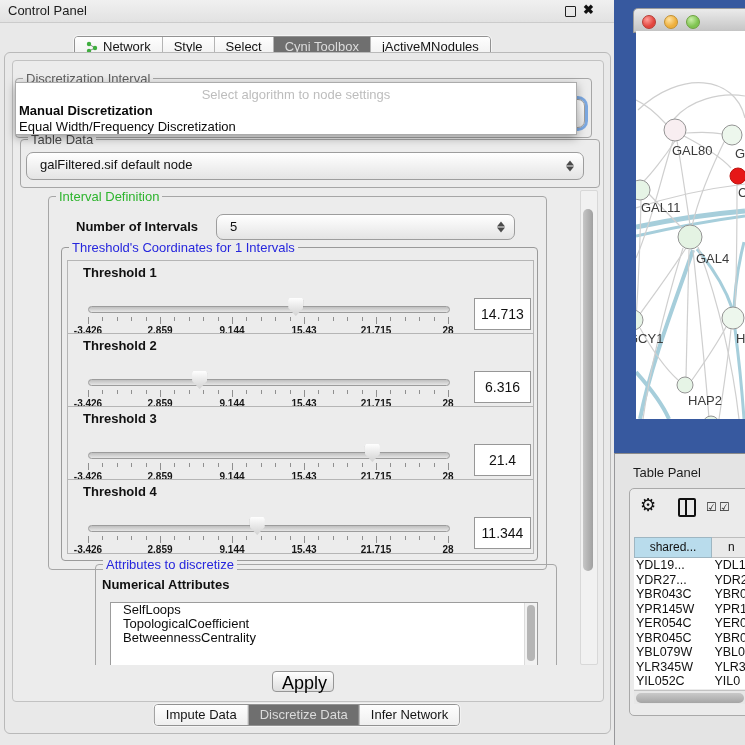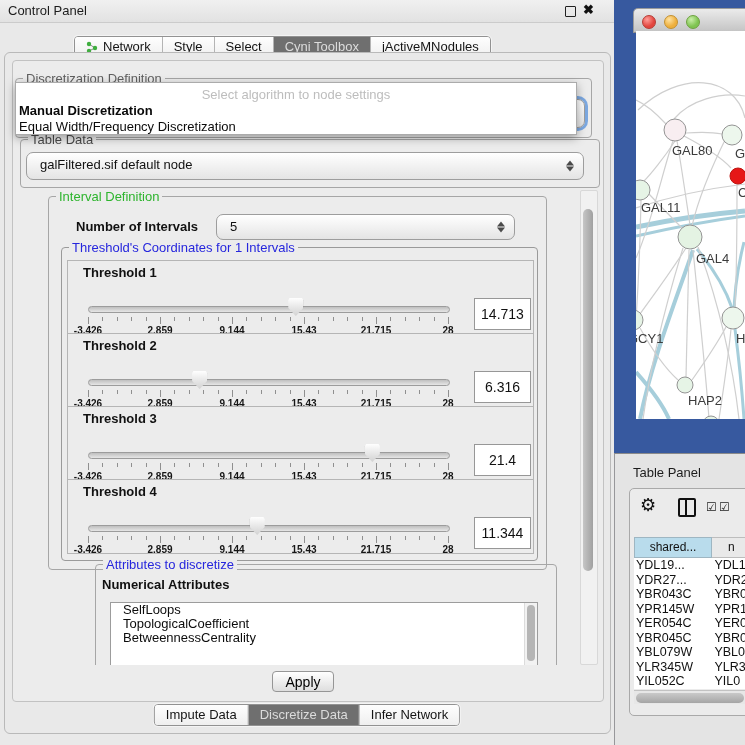--- a/index.html
+++ b/index.html
@@ -58,21 +58,21 @@
   .tick.major{height:7px;}
   .tlabels{position:absolute;left:0;top:27px;width:100%;height:10px;}
   .tlab{position:absolute;width:60px;margin-left:-30px;text-align:center;font-size:10px;font-weight:bold;color:#161616;}
   .valbox{position:absolute;left:406px;top:37px;width:55px;height:30px;background:#fff;border:1px solid #979797;font-size:14px;text-align:center;line-height:30px;}
 
   .listbox{position:absolute;left:14px;top:37px;width:426px;height:95px;background:#fff;border:1px solid #9c9c9c;overflow:hidden;}
   .listbox .li{padding-left:12px;font-size:13px;line-height:14px;color:#0c0c0c;}
   .lb-scroll{position:absolute;right:0;top:0;bottom:0;width:12px;background:#f2f2f2;border-left:1px solid #dcdcdc;}
   .lb-scroll .thumb{position:absolute;left:2px;top:2px;width:8px;height:56px;border-radius:4px;background:#b5b5b5;}
 
-  .btn{background:linear-gradient(#ffffff,#dedede);border:1px solid #969696;border-radius:4px;font-size:14px;text-align:center;}
+  .btn{background:linear-gradient(#ffffff,#dedede);border:1px solid #969696;border-radius:4px;font-size:18px;text-align:right;}
 
   
   .desktop{left:614px;top:0;width:131px;height:453px;background:#37599f;}
   .net-window{position:absolute;left:19px;top:8px;width:112px;height:411px;}
   .net-titlebar{position:absolute;left:0;top:0;width:112px;height:23px;background:linear-gradient(#ebebeb,#c3c3c3);border:1px solid #9b9b9b;border-bottom:1px solid #8d8d8d;border-radius:5px 0 0 0;}
   .tl{position:absolute;top:6px;width:12px;height:12px;border-radius:50%;}
   .tl.r{left:8px;background:radial-gradient(circle at 35% 30%,#ff9d98,#e2453e 60%);border:1px solid #b53b34;}
   .tl.y{left:30px;background:radial-gradient(circle at 35% 30%,#ffe2a0,#eeaf3c 60%);border:1px solid #c3902f;}
   .tl.g{left:52px;background:radial-gradient(circle at 35% 30%,#c9eea8,#7fc451 60%);border:1px solid #6da13f;}
   .net-canvas{position:absolute;left:3px;top:23px;width:109px;height:388px;background:#fff;}
@@ -128,21 +128,21 @@
         </div>
         <div class="seg">
           <span>jActiveMNodules</span>
         </div>
       </div>
 
     <div class="abs outer-panel"></div>
     <div class="abs inner-panel"></div>
 
     <div class="abs group" style="left:15px;top:78px;width:575px;height:58px;">
-      <span class="gtitle t-gray">Discretization Definition</span>
+      <span class="gtitle t-gray">Discretization Interval</span>
     </div>
     <div class="abs combo focusring" style="left:25px;top:99px;width:558px;height:27px;">
       <span class="spin">
           <i class="up"></i>
           <i class="dn"></i>
         </span>
     </div>
 
     <div class="abs popup">
       <div class="hint">Select algorithm to node settings</div>

